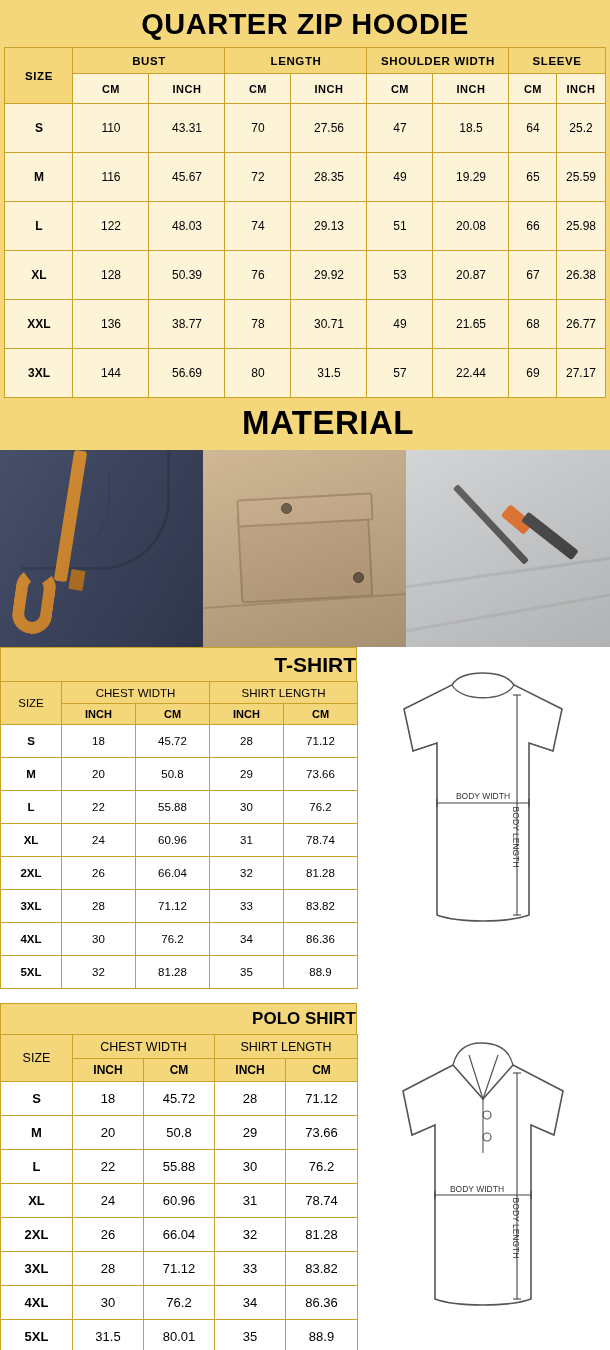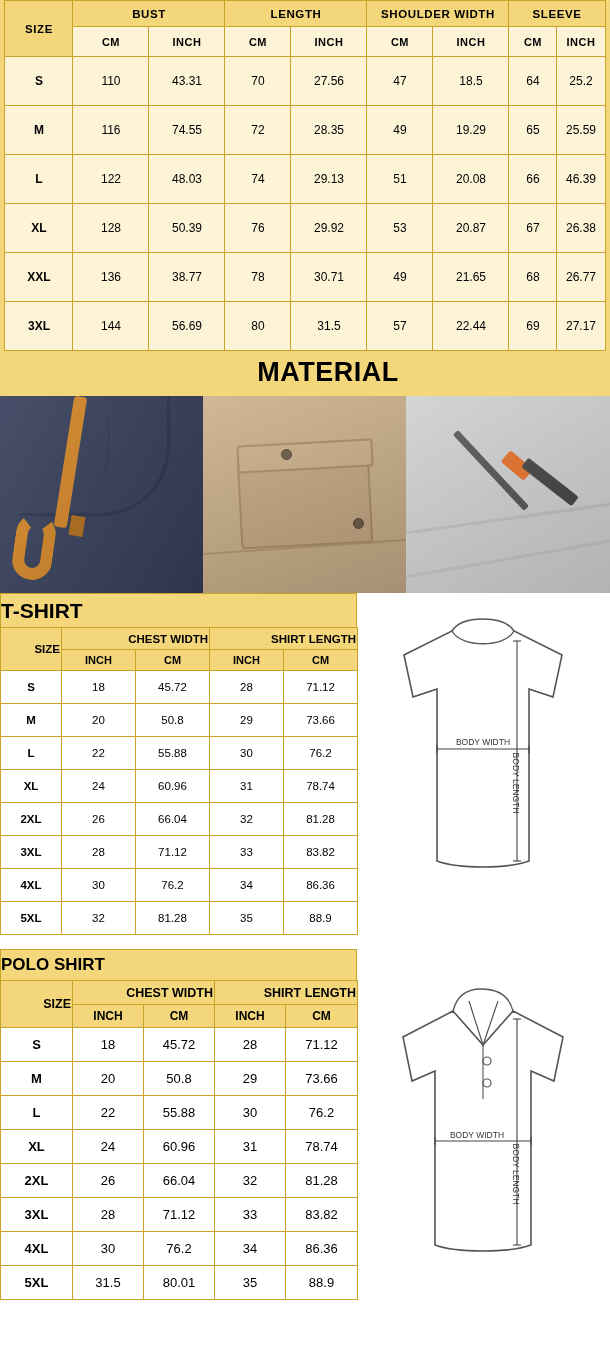--- a/index.html
+++ b/index.html
@@ -54,21 +54,21 @@
     letter-spacing: 0.5px;
   }
   .hoodie-table .sizecell {
     background: #fdf3d7;
     font-weight: bold;
     font-size: 12px;
   }
   .hoodie-table .datacell { height: 49px; font-size: 12px; }
   .hoodie-table .unitrow td { height: 30px; }
 
-  .material-title { font-size: 27px; padding: 6px 0 8px 0; margin-left: 46px; }
+  .material-title { font-size: 33px; padding: 6px 0 8px 0; margin-left: 46px; }
 
   
   .photos { display: flex; width: 610px; height: 197px; }
   .photo { position: relative; overflow: hidden; }
   .photo.p1 { width: 203px; background: #3b4460; }
   .photo.p2 { width: 203px; background: #cbb08a; }
   .photo.p3 { width: 204px; background: #c9cbcd; }
 
   
   .p1 .hood-seam {
@@ -150,32 +150,32 @@
     position: absolute; inset: 0;
     background: linear-gradient(150deg, rgba(255,255,255,.18), rgba(0,0,0,.12));
   }
 
   
   .shirt-section { display: flex; width: 610px; background: #fff; }
   .shirt-left { width: 357px; }
   .shirt-right { width: 254px; position: relative; }
 
   .sec-title {
-    background: #f5d77b; text-align: left; font-weight: bold;
+    background: #f5d77b; text-align: right; font-weight: bold;
     border: 1px solid #c9a227; border-bottom: none;
   }
   .tshirt-title { font-size: 21px; padding: 5px 0 4px; }
   .polo-title { font-size: 17px; padding: 5px 0 5px; }
 
   .shirt-table { width: 357px; table-layout: fixed; background: #fff; }
   .shirt-table td {
     border: 1px solid #c9a227; text-align: center; font-size: 11.5px;
   }
   .shirt-table .hdr {
-    background: #f5d77b; font-weight: bold; height: 22px; font-size: 11.5px; text-align: right;
+    background: #f5d77b; font-weight: normal; height: 22px; font-size: 11.5px;
   }
   .shirt-table .sub { background: #f5d77b; font-weight: bold; height: 21px; font-size: 11px; }
   .shirt-table .sizecell { font-weight: bold; font-size: 11.5px; }
   .shirt-table .row td { height: 33px; }
 
   .polo-table .row td { height: 34px; }
   .polo-table td { font-size: 13px; }
   .polo-table .hdr { font-size: 12.5px; height: 24px; }
   .polo-table .sub { font-size: 12px; height: 23px; }
   .polo-table .sizecell { font-size: 13px; }
@@ -185,20 +185,21 @@
   svg text {
     font-family: "Liberation Sans", sans-serif;
     fill: #333;
   }
 </style>
 </head>
 <body>
 
 <div class="hoodie-block">
 
+  <div class="title-bar hoodie-title">QUARTER ZIP HOODIE</div>
 
   <table class="grid hoodie-table">
     <colgroup>
       <col style="width:68px">
         <col style="width:76px">
         <col style="width:76px">
       <col style="width:66px">
         <col style="width:76px">
       <col style="width:66px">
         <col style="width:76px">
@@ -231,38 +232,38 @@
       <td class="datacell">70</td>
       <td class="datacell">27.56</td>
       <td class="datacell">47</td>
       <td class="datacell">18.5</td>
       <td class="datacell">64</td>
       <td class="datacell">25.2</td>
     </tr>
     <tr class="datarow">
       <td class="sizecell datacell">M</td>
       <td class="datacell">116</td>
-      <td class="datacell">74.55</td>
+      <td class="datacell">45.67</td>
       <td class="datacell">72</td>
       <td class="datacell">28.35</td>
       <td class="datacell">49</td>
       <td class="datacell">19.29</td>
       <td class="datacell">65</td>
       <td class="datacell">25.59</td>
     </tr>
     <tr class="datarow">
       <td class="sizecell datacell">L</td>
       <td class="datacell">122</td>
       <td class="datacell">48.03</td>
       <td class="datacell">74</td>
       <td class="datacell">29.13</td>
       <td class="datacell">51</td>
       <td class="datacell">20.08</td>
       <td class="datacell">66</td>
-      <td class="datacell">46.39</td>
+      <td class="datacell">25.98</td>
     </tr>
     <tr class="datarow">
       <td class="sizecell datacell">XL</td>
       <td class="datacell">128</td>
       <td class="datacell">50.39</td>
       <td class="datacell">76</td>
       <td class="datacell">29.92</td>
       <td class="datacell">53</td>
       <td class="datacell">20.87</td>
       <td class="datacell">67</td>

